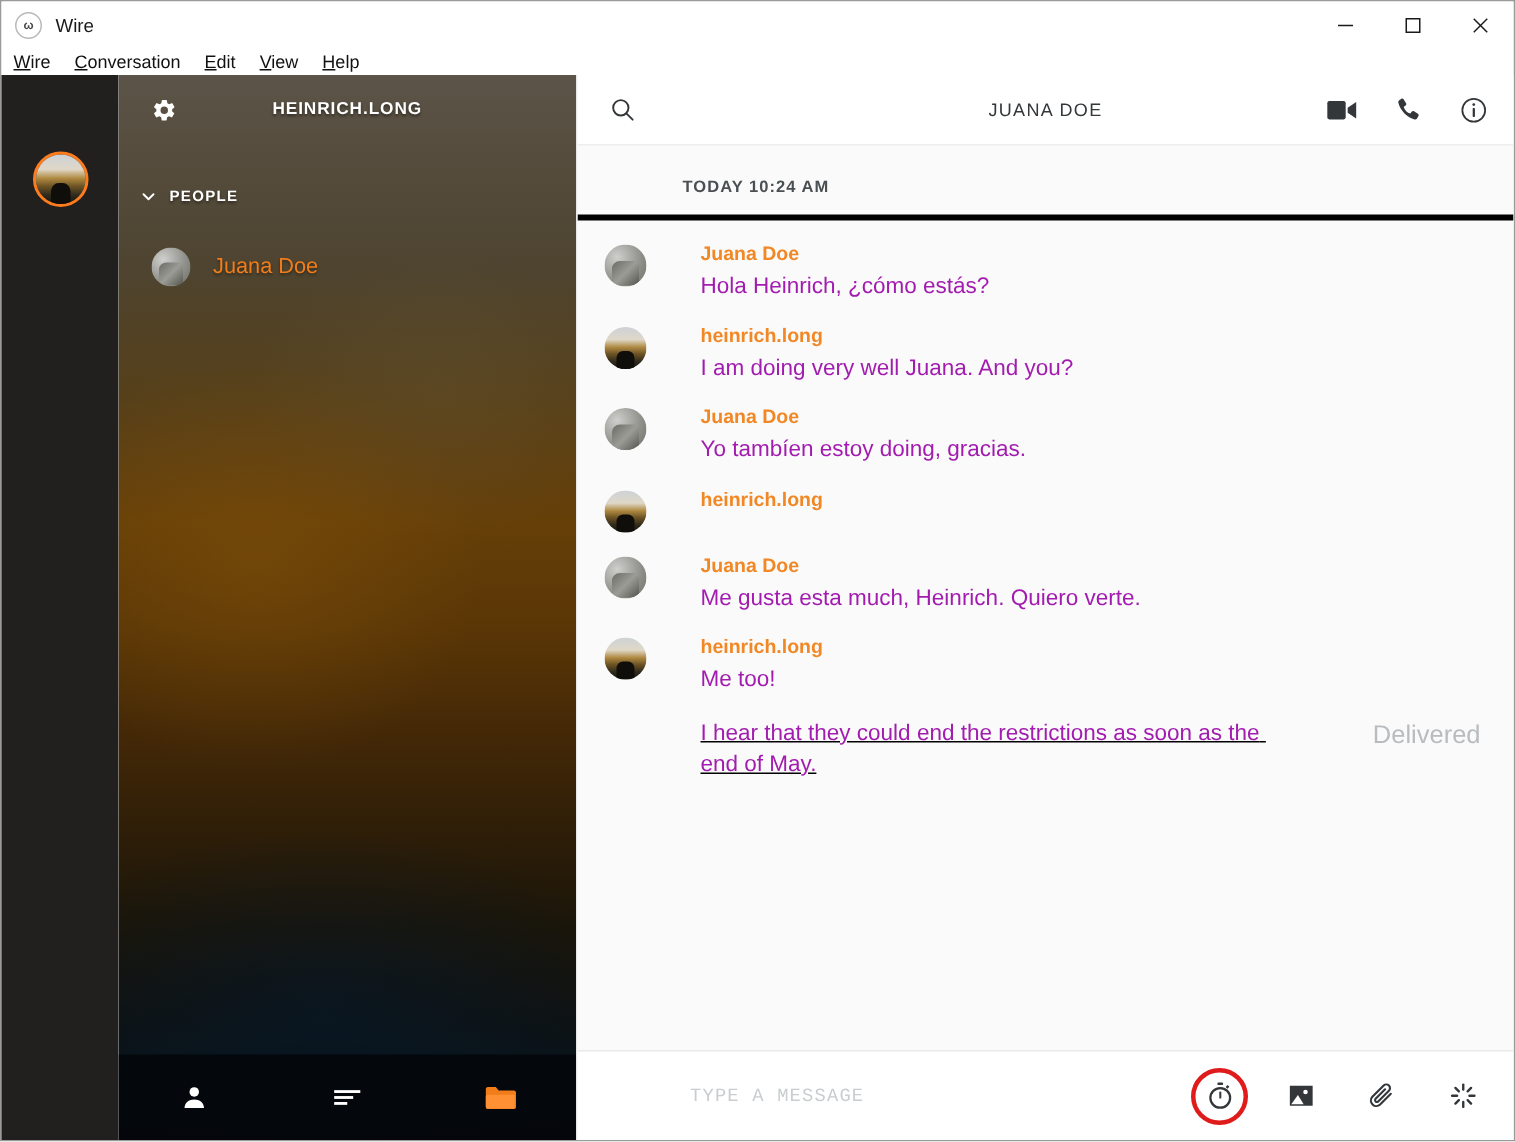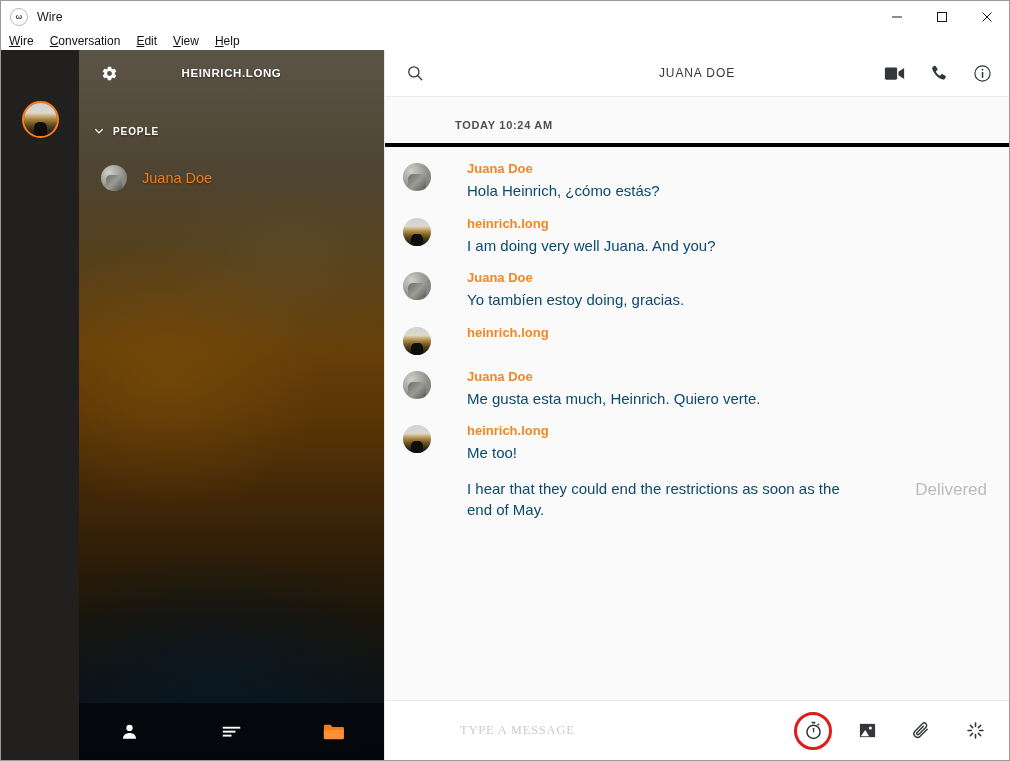--- a/index.html
+++ b/index.html
@@ -377,51 +377,51 @@
   }
   .msg-sender {
     font-size: 13px;
     color: #f18825;
     font-weight: bold;
     margin-bottom: 3px;
     line-height: 1.25;
   }
   .msg-text {
     font-size: 15px;
-    color: #0c4a6e;
+    color: #a21caf;
     line-height: 1.42;
     max-width: 380px;
     white-space: pre-wrap;
   }
   .delivered {
     position: absolute;
     right: 0;
     top: 2px;
     font-size: 17px;
     color: #b8bcbe;
   }
   .msg-cont { margin-left: 82px; }
-  .msg-cont .msg-body { margin-left: 0; }
+  .msg-cont .msg-body { margin-left: 0; text-decoration: underline; }
 
   
   .composer {
     height: 59px;
     flex: 0 0 59px;
     background: #ffffff;
     border-top: 1px solid #eaeaea;
     display: flex;
     align-items: center;
     position: relative;
   }
   .composer-input {
     flex: 1 1 auto;
     border: 0;
     outline: 0;
     background: transparent;
-    font-family: Liberation Serif, serif;
+    font-family: Liberation Mono, monospace;
     font-size: 12.5px;
     letter-spacing: 0.8px;
     color: #701a75;
     padding-left: 75px;
   }
   .composer-input::placeholder {
     color: #c9cdd0;
     letter-spacing: 0.8px;
   }
   .composer-actions {

